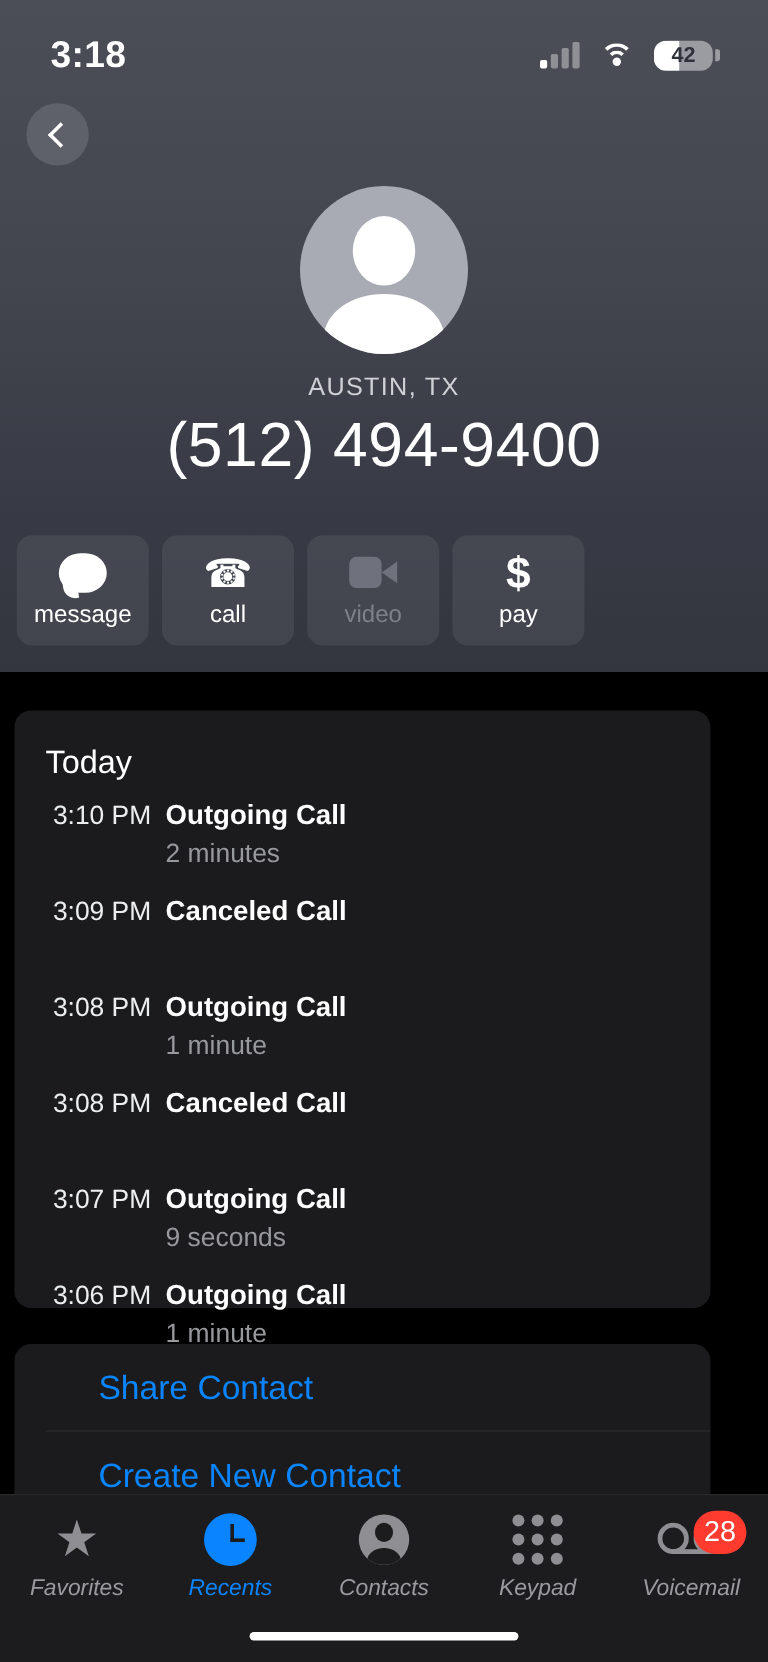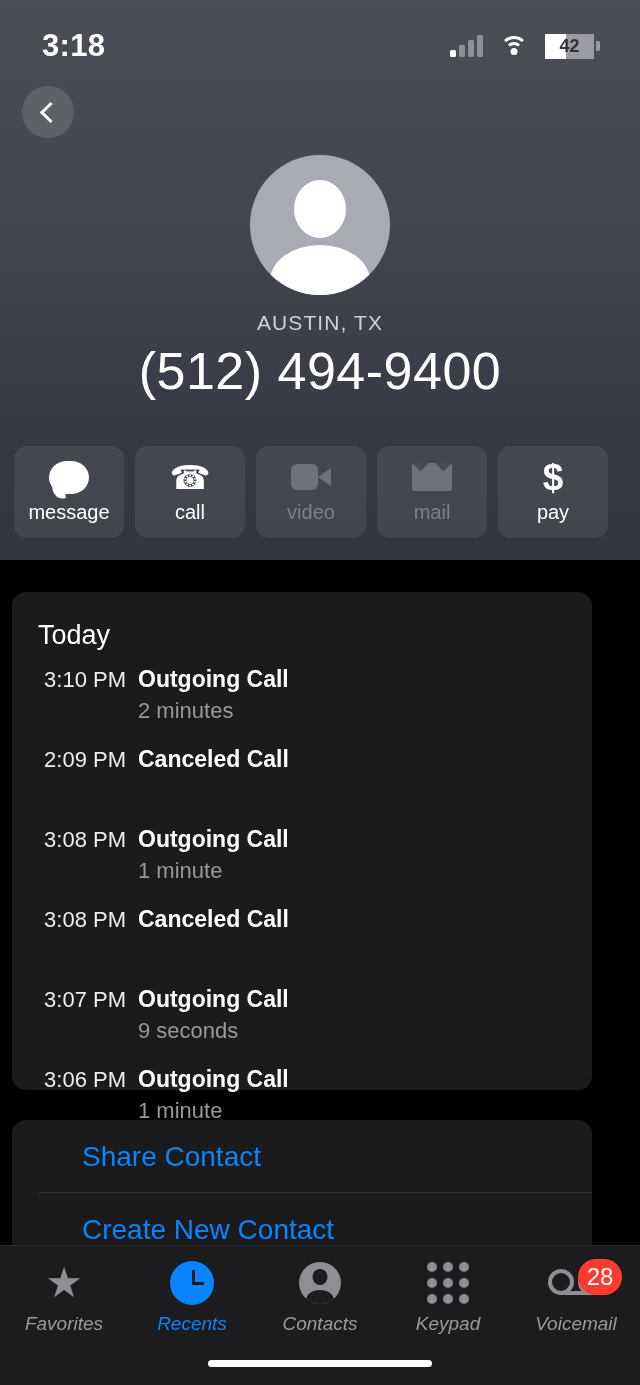--- a/index.html
+++ b/index.html
@@ -37,21 +37,21 @@
   .wifi span { position:absolute; left:50%; transform:translateX(-50%);
     border:3.2px solid #fff; border-bottom-color:transparent;
     border-left-color:transparent; border-right-color:transparent;
     border-radius:50%; }
   .wifi .a { width:28px; height:28px; top:0; }
   .wifi .b { width:17px; height:17px; top:6px; }
   .wifi .c { width:7px;  height:7px;  top:12px; border-color:#fff; border-radius:50%;
              background:#fff; border:none; }
 
   .battery { position:relative; width:49px; height:25px;
-    border-radius:0; background:#9a9ca2; overflow:hidden; }
+    border-radius:10px; background:#9a9ca2; overflow:hidden; }
   .battery .fill { position:absolute; left:0; top:0; bottom:0; width:42%; background:#fff; }
   .battery .num { position:absolute; inset:0; display:flex; align-items:center;
     justify-content:center; font-size:18px; font-weight:bold; color:#2f323a; }
   .battery-cap { width:4px; height:10px; background:#9a9ca2;
     border-radius:0 2px 2px 0; margin-left:2px; }
   .battery-wrap { display:flex; align-items:center; }
 
   .backbtn {
     position:absolute; top:86px; left:22px; width:52px; height:52px;
     border-radius:50%; background:rgba(255,255,255,0.13);
@@ -259,45 +259,39 @@
       </div>
       <div class="act dim">
         <div class="ico">
           <div class="i-vid">
               <div class="bd"></div>
               <div class="ln"></div>
             </div>
         </div>
         <div class="lbl">video</div>
       </div>
-      <div class="act dim">
-        <div class="ico">
-            <div class="i-mail"></div>
-          </div>
-        <div class="lbl">mail</div>
-      </div>
       <div class="act">
         <div class="ico">
             <span class="i-pay">$</span>
           </div>
         <div class="lbl">pay</div>
       </div>
     </div>
   </div>
 
   <div class="card" id="history-card">
     <div class="today">Today</div>
     <div class="calls">
       <div class="call-row">
         <div class="time">3:10 PM</div>
         <div class="label">Outgoing Call</div>
         <div class="dur">2 minutes</div>
       </div>
       <div class="call-row" style="height:80px">
-        <div class="time">2:09 PM</div>
+        <div class="time">3:09 PM</div>
         <div class="label">Canceled Call</div>
         <div class="dur"></div>
       </div>
       <div class="call-row">
         <div class="time">3:08 PM</div>
         <div class="label">Outgoing Call</div>
         <div class="dur">1 minute</div>
       </div>
       <div class="call-row">
         <div class="time">3:08 PM</div>

